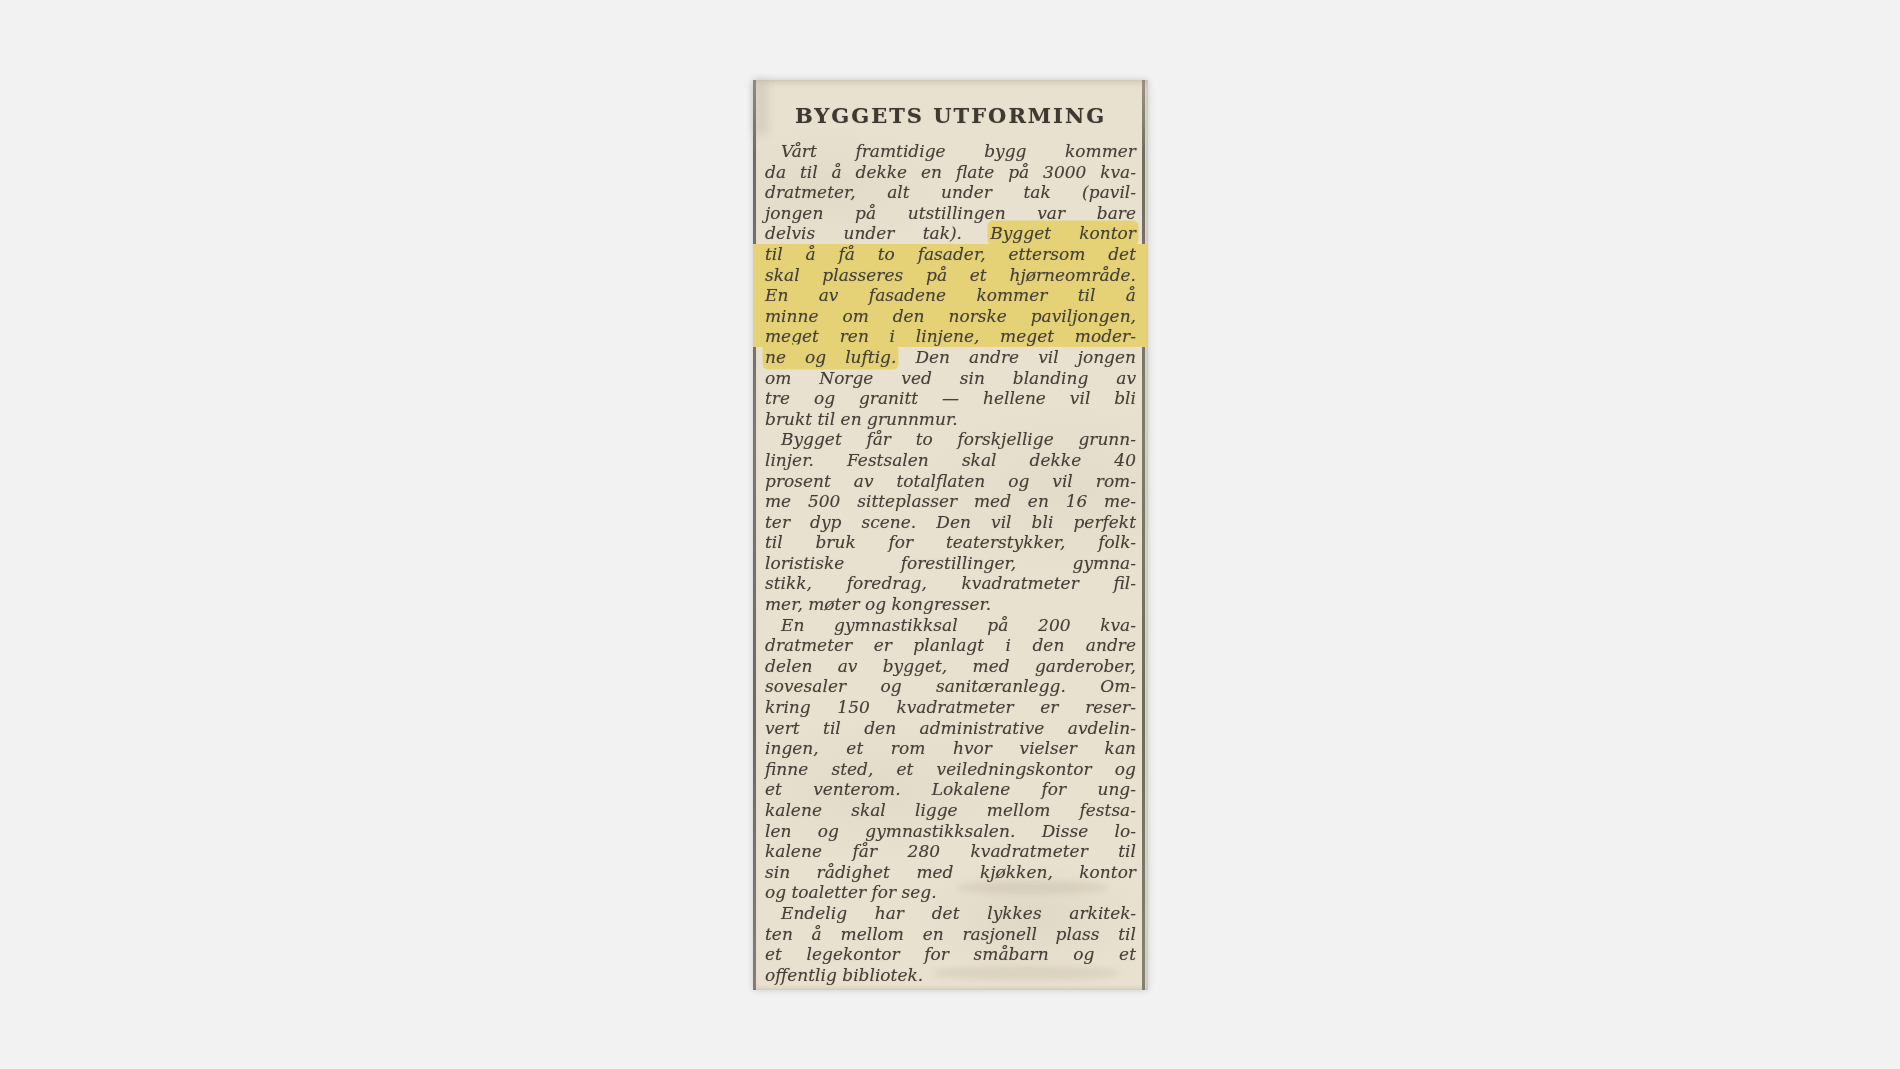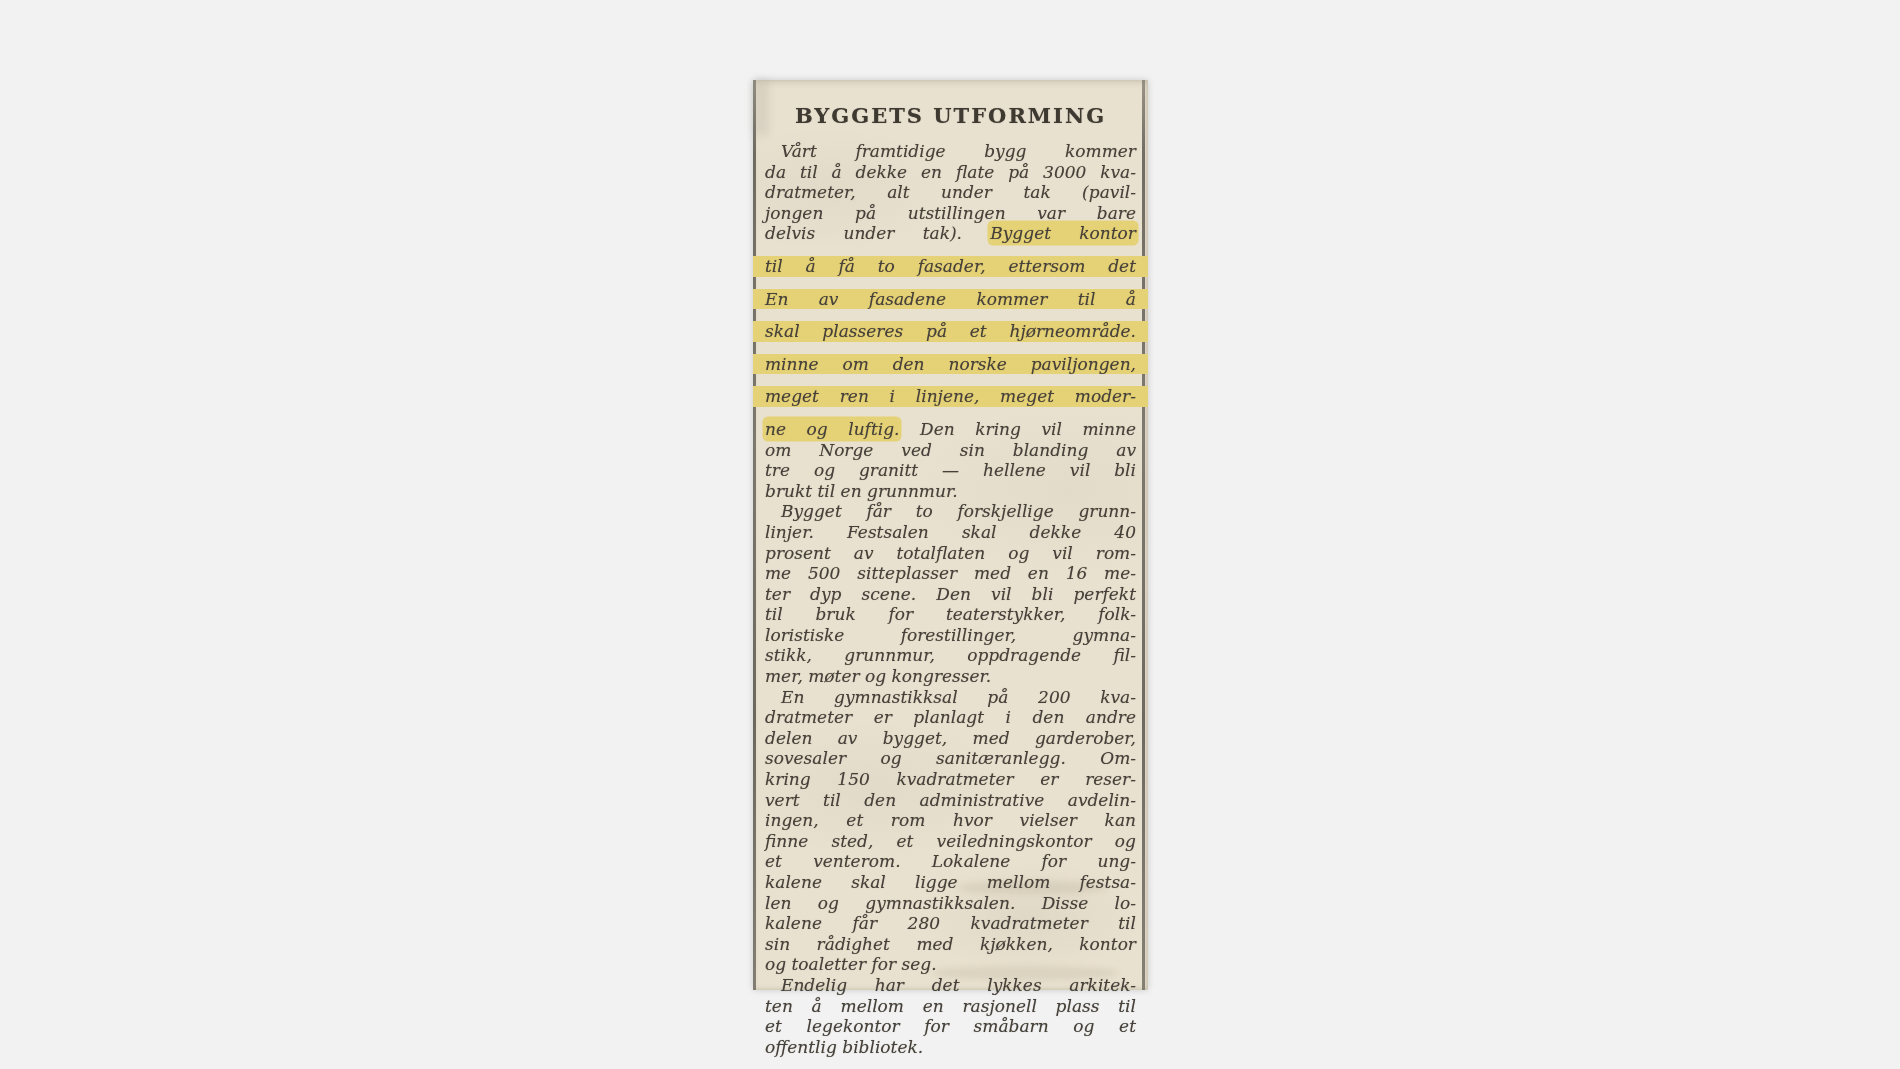--- a/index.html
+++ b/index.html
@@ -79,21 +79,21 @@
   }
   .line {
     text-align: justify;
     text-align-last: justify;
     white-space: nowrap;
   }
   .line.flush { text-align-last: left; }
   .line.indent { text-indent: 16px; }
   .line.strip {
     background: var(--hl);
-    margin: 12px -12px;
+    margin: 0 -12px;
     padding: 0 12px;
   }
   .hl {
     background: var(--hl);
     box-shadow: 0 0 0 2.5px var(--hl);
     border-radius: 3px;
   }
   .smudge {
     position: absolute;
     background: rgba(95,88,70,0.10);
@@ -122,36 +122,36 @@
     <div class="rule rule-right"></div>
     <div class="content">
       <div class="headline">BYGGETS UTFORMING</div>
       <div class="body-text" id="article-body">
           <div class="line indent"><span>Vårt framtidige bygg kommer</span></div>
           <div class="line"><span>da til å dekke en flate på 3000 kva-</span></div>
           <div class="line"><span>dratmeter, alt under tak (pavil-</span></div>
           <div class="line"><span>jongen på utstillingen var bare</span></div>
           <div class="line"><span>delvis under tak). </span><span class="hl">Bygget kontor</span></div>
           <div class="line strip"><span>til å få to fasader, ettersom det</span></div>
+          <div class="line strip"><span>skal plasseres på et hjørneområde.</span></div>
           <div class="line strip"><span>En av fasadene kommer til å</span></div>
-          <div class="line strip"><span>skal plasseres på et hjørneområde.</span></div>
           <div class="line strip"><span>minne om den norske paviljongen,</span></div>
           <div class="line strip"><span>meget ren i linjene, meget moder-</span></div>
-          <div class="line"><span class="hl">ne og luftig.</span><span> Den kring vil minne</span></div>
+          <div class="line"><span class="hl">ne og luftig.</span><span> Den andre vil jongen</span></div>
           <div class="line"><span>om Norge ved sin blanding av</span></div>
           <div class="line"><span>tre og granitt — hellene vil bli</span></div>
           <div class="line flush"><span>brukt til en grunnmur.</span></div>
           <div class="line indent"><span>Bygget får to forskjellige grunn-</span></div>
           <div class="line"><span>linjer. Festsalen skal dekke 40</span></div>
           <div class="line"><span>prosent av totalflaten og vil rom-</span></div>
           <div class="line"><span>me 500 sitteplasser med en 16 me-</span></div>
           <div class="line"><span>ter dyp scene. Den vil bli perfekt</span></div>
           <div class="line"><span>til bruk for teaterstykker, folk-</span></div>
           <div class="line"><span>loristiske forestillinger, gymna-</span></div>
-          <div class="line"><span>stikk, grunnmur, oppdragende fil-</span></div>
+          <div class="line"><span>stikk, foredrag, kvadratmeter fil-</span></div>
           <div class="line flush"><span>mer, møter og kongresser.</span></div>
           <div class="line indent"><span>En gymnastikksal på 200 kva-</span></div>
           <div class="line"><span>dratmeter er planlagt i den andre</span></div>
           <div class="line"><span>delen av bygget, med garderober,</span></div>
           <div class="line"><span>sovesaler og sanitæranlegg. Om-</span></div>
           <div class="line"><span>kring 150 kvadratmeter er reser-</span></div>
           <div class="line"><span>vert til den administrative avdelin-</span></div>
           <div class="line"><span>ingen, et rom hvor vielser kan</span></div>
           <div class="line"><span>finne sted, et veiledningskontor og</span></div>
           <div class="line"><span>et venterom. Lokalene for ung-</span></div>

